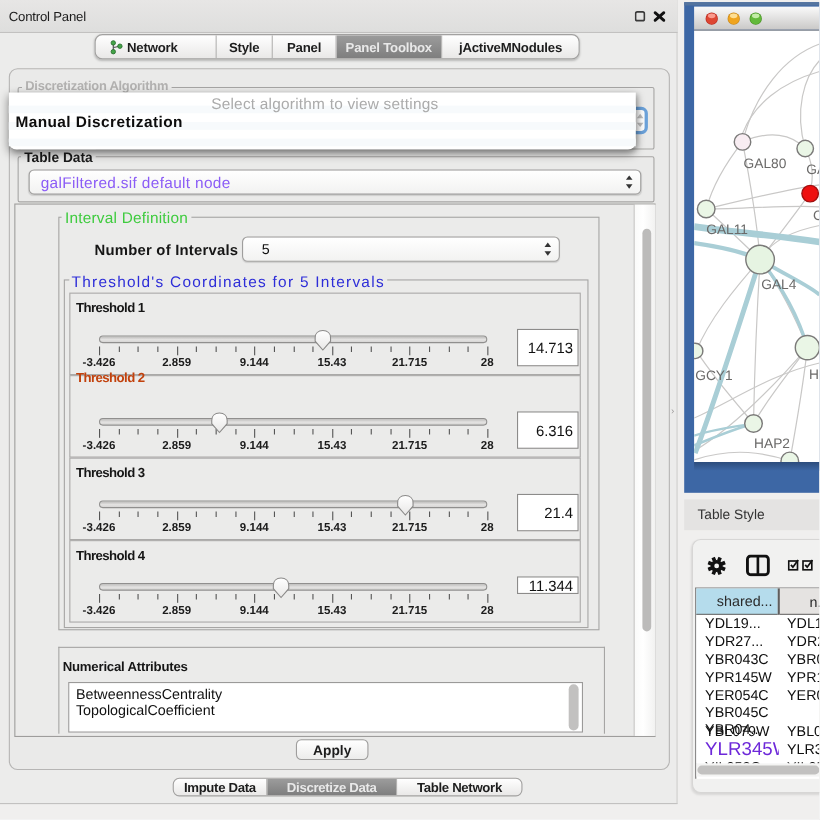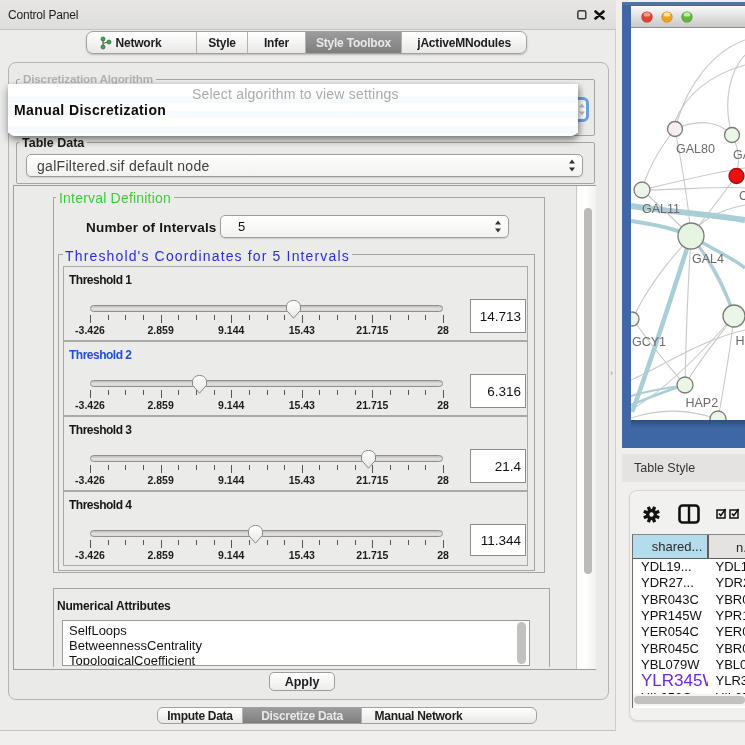--- a/index.html
+++ b/index.html
@@ -15,36 +15,36 @@
       <path d="M1.5 1.5 L9.5 8.5 M9.5 1.5 L1.5 8.5" stroke="#111" stroke-width="2.6" stroke-linecap="round"></path>
     </svg>
     <div style="position:absolute;left:86px;top:31px;width:441px;height:23px;background:linear-gradient(#ffffff,#e9e8e7);border:1px solid #a2a1a0;border-radius:7px;overflow:hidden;display:flex;box-sizing:border-box;box-shadow:0 1px 2px rgba(0,0,0,0.22);">
       <div style="width:92px;height:100%;box-sizing:border-box;color:#1d1d1d;display:flex;align-items:center;justify-content:center;font-weight:bold;font-size:12px;letter-spacing:-0.2px;white-space:nowrap;"><svg width="12" height="14" viewBox="0 0 12 14" style="margin-right:4px;vertical-align:-3px">
           <path d="M3 3.5 L3 10.5 M3 7 C5 7 6 6.5 8.5 6" stroke="#555" stroke-width="1.1" fill="none"></path>
           <circle cx="3" cy="3" r="2" fill="#44a548" stroke="#2c7030" stroke-width="0.8"></circle>
           <circle cx="3" cy="11" r="2" fill="#44a548" stroke="#2c7030" stroke-width="0.8"></circle>
           <circle cx="9" cy="6" r="2" fill="#44a548" stroke="#2c7030" stroke-width="0.8"></circle>
         </svg>Network</div>
       <div style="width:54px;height:100%;box-sizing:border-box;border-left:1px solid #b3b2b1;color:#1d1d1d;display:flex;align-items:center;justify-content:center;font-weight:bold;font-size:12px;letter-spacing:-0.2px;white-space:nowrap;margin-left:22px;">Style</div>
-      <div style="width:61px;height:100%;box-sizing:border-box;border-left:1px solid #b3b2b1;color:#1d1d1d;display:flex;align-items:center;justify-content:center;font-weight:bold;font-size:12px;letter-spacing:-0.2px;white-space:nowrap;">Infer</div>
-      <div style="width:102px;height:100%;box-sizing:border-box;border-left:1px solid #b3b2b1;background:linear-gradient(#9c9c9c,#7e7e7e);color:#e9e9e9;display:flex;align-items:center;justify-content:center;font-weight:bold;font-size:12px;letter-spacing:-0.2px;white-space:nowrap;">Style Toolbox</div>
+      <div style="width:61px;height:100%;box-sizing:border-box;border-left:1px solid #b3b2b1;color:#1d1d1d;display:flex;align-items:center;justify-content:center;font-weight:bold;font-size:12px;letter-spacing:-0.2px;white-space:nowrap;">Panel</div>
+      <div style="width:102px;height:100%;box-sizing:border-box;border-left:1px solid #b3b2b1;background:linear-gradient(#9c9c9c,#7e7e7e);color:#e9e9e9;display:flex;align-items:center;justify-content:center;font-weight:bold;font-size:12px;letter-spacing:-0.2px;white-space:nowrap;">Panel Toolbox</div>
       <div style="width:132px;height:100%;box-sizing:border-box;border-left:1px solid #b3b2b1;color:#1d1d1d;display:flex;align-items:center;justify-content:center;font-weight:bold;font-size:12px;letter-spacing:-0.2px;white-space:nowrap;">jActiveMNodules</div>
     </div>
     <div style="position:absolute;left:8px;top:62px;width:601px;height:638px;background:#eaeae9;border:1px solid #b6b5b4;border-radius:8px;box-sizing:border-box;"></div>
     <div style="position:absolute;left:16px;top:79px;width:577px;height:55px;border:1px solid #a6a5a4;border-radius:2px;"></div>
     <div style="position:absolute;left:20px;top:72px;background:#eaeae9;padding:0 3px;font-size:11.7px;letter-spacing:-0.2px;font-weight:bold;color:#b2b1b0;">Discretization Algorithm</div>
     <div style="position:absolute;left:548px;top:97px;width:41px;height:25px;background:#fdfdfd;border:3px solid #6ba1d9;border-radius:6px;box-sizing:border-box;"></div>
     <svg style="position:absolute;left:578px;top:103px" width="8" height="13" viewBox="0 0 8 13">
       <path d="M4 0.5 L7 4.5 L1 4.5 Z" fill="#bbb"></path>
       <path d="M4 12.5 L7 8.5 L1 8.5 Z" fill="#bbb"></path>
     </svg>
     <div style="position:absolute;left:16px;top:142px;width:577px;height:40px;border:1px solid #a6a5a4;border-radius:2px;"></div>
     <div style="position:absolute;left:19px;top:136px;background:#eaeae9;padding:0 3px;font-size:12.5px;font-weight:bold;color:#1b1b1b;">Table Data</div>
     <div style="position:absolute;left:26px;top:154px;width:557px;height:23px;background:linear-gradient(#ffffff,#f2f2f1);border:1px solid #9f9e9d;border-radius:5px;box-sizing:border-box;box-shadow:0 1px 1px rgba(0,0,0,0.12);"></div>
-    <div style="position:absolute;left:37px;top:158px;font-size:14px;letter-spacing:0.3px;color:#404040;">galFiltered.sif default node</div>
+    <div style="position:absolute;left:37px;top:158px;font-size:14px;letter-spacing:0.3px;color:#8b5cf6;">galFiltered.sif default node</div>
     <svg style="position:absolute;left:568px;top:159px" width="8" height="13" viewBox="0 0 8 13">
       <path d="M4 0.5 L7 4.5 L1 4.5 Z" fill="#333"></path>
       <path d="M4 12.5 L7 8.5 L1 8.5 Z" fill="#333"></path>
     </svg>
     <div style="position:absolute;left:13px;top:185px;width:583px;height:485px;background:#ebebea;border:1px solid #9e9d9c;box-sizing:border-box;"></div>
     <div style="position:absolute;left:576px;top:186px;width:19px;height:483px;background:linear-gradient(90deg,#fafaf9,#ffffff 40%,#f1f1f0);border-left:1px solid #c9c8c7;"></div>
     <div style="position:absolute;left:583.5px;top:208px;width:8px;height:366px;background:#bcbbba;border-radius:4px;"></div>
     <div style="position:absolute;left:53px;top:197px;width:490px;height:374px;border:1px solid #a6a5a4;"></div>
     <div style="position:absolute;left:56px;top:190px;background:#ebebea;padding:0 3px;font-size:14px;letter-spacing:0.2px;color:#3ecb3e;">Interval Definition</div>
     <div style="position:absolute;left:86px;top:219.5px;font-size:13.5px;letter-spacing:0.2px;font-weight:bold;color:#161616;">Number of Intervals</div>
@@ -90,21 +90,21 @@
       <path d="M1.5 8 C1.5 4.2 4.2 1.5 8.5 1.5 C12.8 1.5 15.5 4.2 15.5 8 L15.5 11.2 L8.5 19.2 L1.5 11.2 Z" fill="url(#thg1)" stroke="#8a8988" stroke-width="1"></path>
       <defs>
         <linearGradient id="thg1" x1="0" y1="0" x2="0" y2="1">
           <stop offset="0" stop-color="#ffffff"></stop>
           <stop offset="1" stop-color="#e8e7e6"></stop>
         </linearGradient>
       </defs>
     </svg>
     <div style="position:absolute;left:470px;top:299.0px;width:56px;height:34px;background:#fff;border:1px solid #8c8b8a;box-sizing:border-box;display:flex;align-items:center;justify-content:flex-end;padding-right:4px;font-size:13.5px;color:#111;">14.713</div>
     <div style="position:absolute;left:63px;top:340.5px;width:465px;height:75px;border:1px solid #aaa9a8;box-sizing:border-box;"></div>
-    <div style="position:absolute;left:69px;top:348.0px;font-size:12px;letter-spacing:-0.5px;font-weight:bold;color:#1d4ed8;">Threshold 2</div>
+    <div style="position:absolute;left:69px;top:336px;font-size:12px;letter-spacing:-0.5px;font-weight:bold;color:#c2410c;">Threshold 2</div>
     <div style="position:absolute;left:90px;top:379.6px;width:353px;height:7px;border:1px solid #908f8e;border-radius:3.5px;background:linear-gradient(#bdbcbb,#e4e3e2 55%,#d6d5d4);box-sizing:border-box;"></div>
     <div style="position:absolute;left:90.0px;top:389.6px;width:1px;height:8px;background:#555;"></div>
     <div style="position:absolute;left:107.7px;top:389.6px;width:1px;height:5px;background:#555;"></div>
     <div style="position:absolute;left:125.3px;top:389.6px;width:1px;height:5px;background:#555;"></div>
     <div style="position:absolute;left:142.9px;top:389.6px;width:1px;height:5px;background:#555;"></div>
     <div style="position:absolute;left:160.6px;top:389.6px;width:1px;height:8px;background:#555;"></div>
     <div style="position:absolute;left:178.2px;top:389.6px;width:1px;height:5px;background:#555;"></div>
     <div style="position:absolute;left:195.9px;top:389.6px;width:1px;height:5px;background:#555;"></div>
     <div style="position:absolute;left:213.5px;top:389.6px;width:1px;height:5px;background:#555;"></div>
     <div style="position:absolute;left:231.2px;top:389.6px;width:1px;height:8px;background:#555;"></div>
@@ -208,36 +208,35 @@
     <div style="position:absolute;left:413.0px;top:548.6px;width:60px;text-align:center;font-size:10.5px;font-weight:bold;color:#1c1c1c;">28</div>
     <svg style="position:absolute;left:247.4px;top:524.1px" width="17" height="21" viewBox="0 0 17 21">
       <path d="M1.5 8 C1.5 4.2 4.2 1.5 8.5 1.5 C12.8 1.5 15.5 4.2 15.5 8 L15.5 11.2 L8.5 19.2 L1.5 11.2 Z" fill="url(#thg4)" stroke="#8a8988" stroke-width="1"></path>
       <defs>
         <linearGradient id="thg4" x1="0" y1="0" x2="0" y2="1">
           <stop offset="0" stop-color="#ffffff"></stop>
           <stop offset="1" stop-color="#e8e7e6"></stop>
         </linearGradient>
       </defs>
     </svg>
-    <div style="position:absolute;left:470px;top:524.0px;width:56px;height:32px;background:#fff;border:1px solid #8c8b8a;box-sizing:border-box;display:flex;align-items:center;justify-content:flex-end;padding-right:4px;font-size:13.5px;color:#111;">11.344</div>
+    <div style="position:absolute;left:470px;top:524.0px;width:56px;height:16px;background:#fff;border:1px solid #8c8b8a;box-sizing:border-box;display:flex;align-items:center;justify-content:flex-end;padding-right:4px;font-size:13.5px;color:#111;">11.344</div>
     <div style="position:absolute;left:53px;top:588px;width:495px;height:78px;border:1px solid #a6a5a4;border-bottom:none;"></div>
     <div style="position:absolute;left:57px;top:599px;font-size:12px;letter-spacing:-0.2px;font-weight:bold;color:#161616;">Numerical Attributes</div>
     <div style="position:absolute;left:62px;top:620px;width:468px;height:46px;background:#fff;border:1px solid #9b9a99;box-sizing:border-box;overflow:hidden;">
       <div style="padding-top:2px">
-        <div style="height:15.2px;line-height:15.2px;padding-left:6px;font-size:13px;color:#111;white-space:nowrap;">SelfLoops</div>
         <div style="height:15.2px;line-height:15.2px;padding-left:6px;font-size:13px;color:#111;white-space:nowrap;">BetweennessCentrality</div>
         <div style="height:15.2px;line-height:15.2px;padding-left:6px;font-size:13px;color:#111;white-space:nowrap;">TopologicalCoefficient</div>
       </div>
     </div>
     <div style="position:absolute;left:517px;top:622px;width:9px;height:42px;background:#c2c1c0;border-radius:4.5px;"></div>
     <div style="position:absolute;left:269px;top:672px;width:66px;height:19px;background:linear-gradient(#ffffff,#ececeb);border:1px solid #9f9e9d;border-radius:5px;box-sizing:border-box;display:flex;align-items:center;justify-content:center;font-size:12.5px;font-weight:bold;color:#1d1d1d;">Apply</div>
-    <div style="position:absolute;left:157px;top:707px;width:380px;height:17px;background:linear-gradient(#ffffff,#e9e8e7);border:1px solid #a2a1a0;border-radius:6px;overflow:hidden;display:flex;box-sizing:border-box;">
+    <div style="position:absolute;left:157px;top:707px;width:318px;height:17px;background:linear-gradient(#ffffff,#e9e8e7);border:1px solid #a2a1a0;border-radius:6px;overflow:hidden;display:flex;box-sizing:border-box;">
       <div style="width:84px;height:100%;box-sizing:border-box;color:#1d1d1d;display:flex;align-items:center;justify-content:center;font-weight:bold;font-size:12px;letter-spacing:-0.3px;white-space:nowrap;">Impute Data</div>
       <div style="width:119px;height:100%;box-sizing:border-box;border-left:1px solid #b3b2b1;background:linear-gradient(#9c9c9c,#7e7e7e);color:#e9e9e9;display:flex;align-items:center;justify-content:center;font-weight:bold;font-size:12px;letter-spacing:-0.3px;white-space:nowrap;">Discretize Data</div>
-      <div style="width:114px;height:100%;box-sizing:border-box;border-left:1px solid #b3b2b1;color:#1d1d1d;display:flex;align-items:center;justify-content:center;font-weight:bold;font-size:12px;letter-spacing:-0.3px;white-space:nowrap;">Manual Network</div>
+      <div style="width:114px;height:100%;box-sizing:border-box;border-left:1px solid #b3b2b1;color:#1d1d1d;display:flex;align-items:center;justify-content:center;font-weight:bold;font-size:12px;letter-spacing:-0.3px;white-space:nowrap;">Table Network</div>
     </div>
     <div style="position:absolute;left:8px;top:84px;width:570px;height:52px;background:#ffffff;border-radius:0 0 7px 7px;box-shadow:0 4px 9px rgba(0,0,0,0.40),2px 2px 5px rgba(0,0,0,0.18);z-index:30;">
       <div style="position:absolute;left:0;top:11.5px;width:100%;height:7.5px;background:#f7fafc;"></div>
       <div style="position:absolute;left:0;top:26.5px;width:100%;height:7.5px;background:#f7fafc;"></div>
       <div style="position:absolute;left:0;top:41.5px;width:100%;height:7.5px;background:#f7fafc;"></div>
     </div>
     <div style="position:absolute;left:14px;top:101.5px;z-index:31;font-size:14px;letter-spacing:0.4px;font-weight:bold;color:#0c0c0c;">Manual Discretization</div>
     <div style="position:absolute;left:192px;top:86px;z-index:31;font-size:14px;letter-spacing:0.2px;color:#ababab;">Select algorithm to view settings</div>
     <div style="position:absolute;left:610px;top:368px;font-size:9px;color:#9a9998;">›</div>
     <div style="position:absolute;left:622px;top:2px;width:123px;height:446px;background:#3d67a5;"></div>
@@ -352,21 +351,21 @@
         <div style="flex:none;padding-left:8px;font-size:13px;color:#0f0f0f;white-space:nowrap;">YBR04...</div>
       </div>
       <div style="height:16.3px;display:flex;align-items:center;">
         <div style="flex:none;width:74.5px;padding-left:8px;box-sizing:border-box;font-size:13px;color:#0f0f0f;white-space:nowrap;overflow:hidden;">YPR145W</div>
         <div style="flex:none;padding-left:8px;font-size:13px;color:#0f0f0f;white-space:nowrap;">YPR14...</div>
       </div>
       <div style="height:16.3px;display:flex;align-items:center;">
         <div style="flex:none;width:74.5px;padding-left:8px;box-sizing:border-box;font-size:13px;color:#0f0f0f;white-space:nowrap;overflow:hidden;">YER054C</div>
         <div style="flex:none;padding-left:8px;font-size:13px;color:#0f0f0f;white-space:nowrap;">YER05...</div>
       </div>
-      <div style="height:16.3px;display:flex;align-items:center;">
+      <div style="height:16.3px;display:flex;flex-direction:column;">
         <div style="flex:none;width:74.5px;padding-left:8px;box-sizing:border-box;font-size:13px;color:#0f0f0f;white-space:nowrap;overflow:hidden;">YBR045C</div>
         <div style="flex:none;padding-left:8px;font-size:13px;color:#0f0f0f;white-space:nowrap;">YBR04...</div>
       </div>
       <div style="height:16.3px;display:flex;align-items:center;">
         <div style="flex:none;width:74.5px;padding-left:8px;box-sizing:border-box;font-size:13px;color:#0f0f0f;white-space:nowrap;overflow:hidden;">YBL079W</div>
         <div style="flex:none;padding-left:8px;font-size:13px;color:#0f0f0f;white-space:nowrap;">YBL07...</div>
       </div>
       <div style="height:16.3px;display:flex;align-items:center;">
         <div style="flex:none;width:74.5px;padding-left:8px;box-sizing:border-box;font-size:17px;color:#6d28d9;white-space:nowrap;overflow:hidden;">YLR345W</div>
         <div style="flex:none;padding-left:8px;font-size:13px;color:#0f0f0f;white-space:nowrap;">YLR34...</div>

